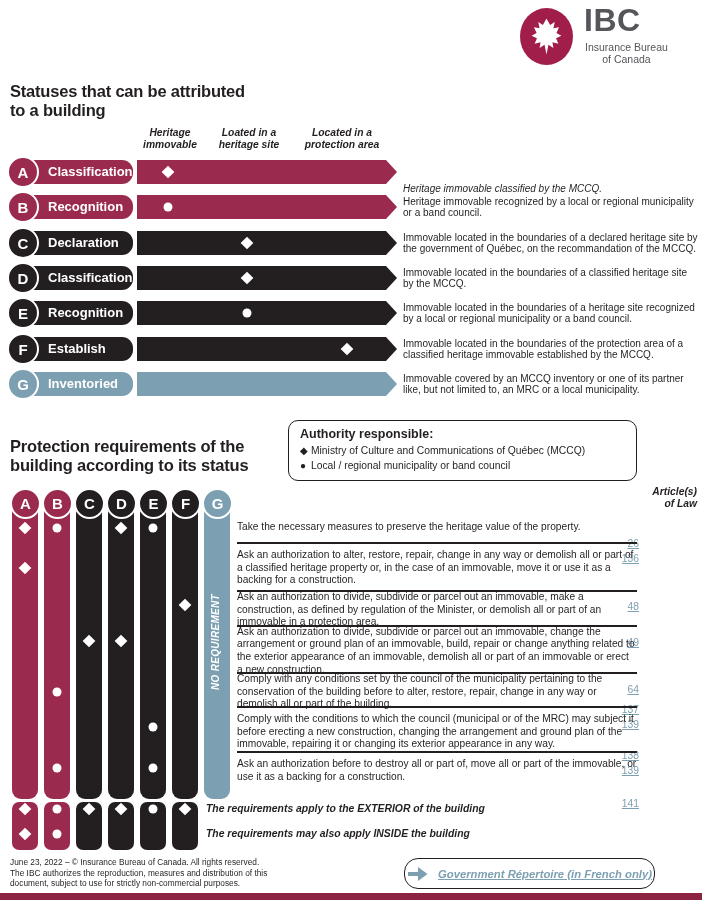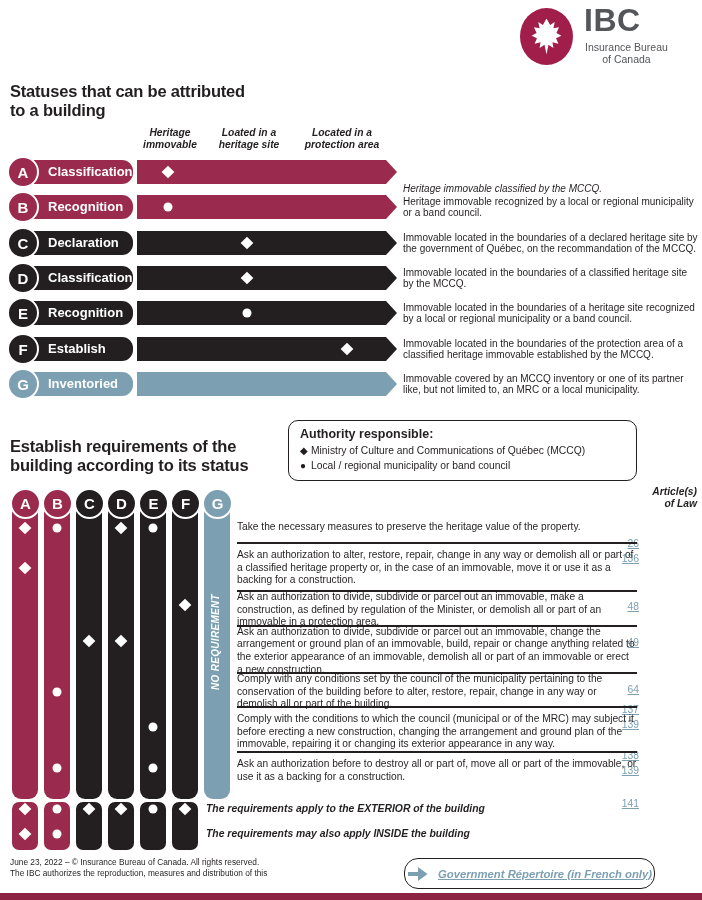--- a/index.html
+++ b/index.html
@@ -109,21 +109,21 @@
       <div class="s1bar" style="left: 137px; top: 337px; width: 260px; background: rgb(35, 31, 32);"></div>
       <div class="mk diamond" style="left: 347px; top: 349px;"></div>
       <div class="s1desc" style="top: 328px; height: 42px;">Immovable located in the boundaries of the protection area of a classified heritage immovable established by the MCCQ.</div>
       <div class="badge" style="left: 7px; top: 368px; background: rgb(124, 159, 177);">G</div>
       <div class="s1label" style="left: 30px; top: 372px; width: 103px; background: rgb(124, 159, 177);">Inventoried</div>
       <div class="s1bar" style="left: 137px; top: 372px; width: 260px; background: rgb(124, 159, 177);"></div>
       <div class="s1desc" style="top: 363px; height: 42px;">Immovable covered by an MCCQ inventory or one of its partner like, but not limited to, an MRC or a local municipality.</div>
     </div>
 
   <div class="abs sec-head" style="left:10px;top:437px;">
-    <div>Establish requirements of the</div>
+    <div>Protection requirements of the</div>
     <div>building according to its status</div>
   </div>
 
   <div class="abs legend">
     <div class="legend-title">Authority responsible:</div>
     <div class="legend-item"><span class="mk-inline">◆</span><span>Ministry of Culture and Communications of Québec (MCCQ)</span></div>
     <div class="legend-item"><span class="mk-inline">●</span><span>Local / regional municipality or band council</span></div>
   </div>
 
   <div class="abs articles-header">
@@ -210,20 +210,21 @@
       <div class="mk diamond" style="left: 185px; top: 809px;"></div>
       <div class="bottom-note" style="top: 801px;">The requirements apply to the EXTERIOR of the building</div>
       <div class="mk diamond" style="left: 25px; top: 834px;"></div>
       <div class="mk circle" style="left: 57px; top: 834px;"></div>
       <div class="bottom-note" style="top: 826px;">The requirements may also apply INSIDE the building</div>
     </div>
 
   <div class="abs copyright">
     <div>June 23, 2022 – © Insurance Bureau of Canada. All rights reserved.</div>
     <div>The IBC authorizes the reproduction, measures and distribution of this</div>
+    <div>document, subject to use for strictly non-commercial purposes.</div>
   </div>
   <div class="abs gov-btn">
     <svg width="22" height="16" viewBox="0 0 22 16">
         <path d="M1 8h12" stroke="#7C9FB1" stroke-width="4"></path>
         <path d="M11 1l9.5 7-9.5 7z" fill="#7C9FB1"></path>
       </svg>
     <span class="gov-btn-label">Government Répertoire (in French only)</span>
   </div>
   <div class="abs bottom-strip" style="background-color: rgb(140, 35, 66);"></div>
 

